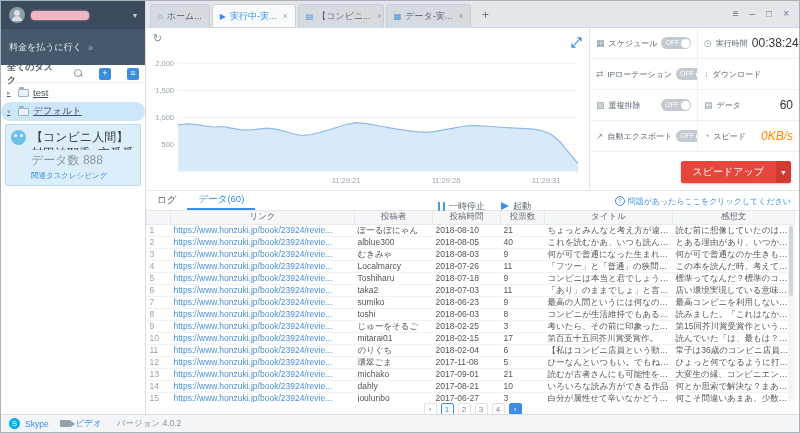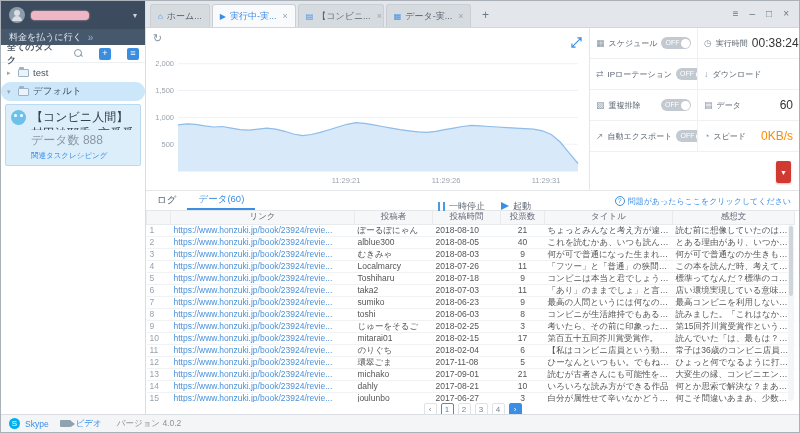--- a/index.html
+++ b/index.html
@@ -8,29 +8,29 @@
   .app { position:relative; width:800px; height:433px; background:#fff; border:1px solid #aab1b8; overflow:hidden; }
 
   
   .sidebar { position:absolute; left:0; top:0; width:145px; bottom:18px; background:#fff; border-right:1px solid #d9dde1; }
   .user-header { height:28px; background:#3c4b5d; display:flex; align-items:center; gap:6px; padding:0 8px; }
   .avatar { width:16px; height:16px; border-radius:50%; background:#8e9caa; position:relative; flex:none; }
   .avatar::before { content:""; position:absolute; top:3px; left:5px; width:6px; height:6px; border-radius:50%; background:#d9dfe4; }
   .avatar::after { content:""; position:absolute; bottom:2px; left:3px; width:10px; height:5px; border-radius:5px 5px 0 0; background:#d9dfe4; }
   .redacted { width:58px; height:9px; border-radius:4px; background:#efb7c4; box-shadow:0 0 2px #efb7c4; }
   .user-caret { color:#cfd7de; font-size:8px; margin-left:auto; }
-  .pay-row { height:16px; background:#46586c; color:#dfe7ee; font-size:9px; display:flex; align-items:center; padding:7px 8px; gap:4px; cursor:pointer; }
+  .pay-row { height:36px; background:#46586c; color:#dfe7ee; font-size:9px; display:flex; align-items:center; padding:7px 8px; gap:4px; cursor:pointer; }
   .pay-chevron { color:#7fb6ea; font-size:10px; margin-left:2px; }
   .tasks-toolbar { height:18px; display:flex; align-items:center; gap:16px; padding:0 6px; border-bottom:1px solid #eef1f3; }
   .tasks-title { font-size:9px; color:#4a5560; font-weight:bold; margin-right:auto; }
   .search-ic { width:9px; height:9px; position:relative; flex:none; }
   .search-ic::before { content:""; position:absolute; top:0; left:0; width:6px; height:6px; border:1px solid #8a97a5; border-radius:50%; }
   .search-ic::after { content:""; position:absolute; left:6px; top:6px; width:3px; height:1px; background:#8a97a5; transform:rotate(45deg); }
   .sq-btn { width:12px; height:12px; background:#3b8de0; color:#fff; border-radius:2px; font-size:9px; line-height:11px; text-align:center; flex:none; cursor:pointer; }
-  .tree-row { height:19px; display:flex; align-items:center; gap:4px; padding:0 6px; font-size:9.5px; color:#47525d; cursor:pointer; }
+  .tree-row { height:19px; display:flex; align-items:center; gap:4px; padding:0 6px; font-size:9.5px; color:#47525d; cursor:pointer;text-decoration:underline; }
   .tree-row.selected { background:#cde7fa;border-radius:9px; }
   .caret { color:#9aa4ae; font-size:7px; width:7px; flex:none; }
   .folder { width:11px; height:8px; border:1px solid #9db4c8; background:#eaf3fb; border-radius:1px; position:relative; flex:none; }
   .folder::before { content:""; position:absolute; top:-3px; left:0; width:5px; height:2px; background:#9db4c8; border-radius:1px 1px 0 0; }
   .task-card { margin:3px 4px; background:#ddeefb; border:1px solid #bcd9f2; border-radius:2px; padding:4px 5px; display:flex; gap:5px; cursor:pointer; }
   .task-ic { width:15px; height:15px; border-radius:50%; background:#6cc0ea; position:relative; flex:none; margin-top:1px; }
   .task-ic::before { content:""; position:absolute; top:4px; left:3px; width:3px; height:3px; border-radius:50%; background:#fff; }
   .task-ic::after { content:""; position:absolute; top:4px; right:3px; width:3px; height:3px; border-radius:50%; background:#fff; }
   .task-body { min-width:0; }
   .task-title { font-size:12px; color:#33414e; line-height:16px; max-height:21px; overflow:hidden; }
@@ -53,21 +53,21 @@
   .expand-ic { position:absolute; top:6px; right:7px; cursor:pointer; }
   #chart-svg { position:absolute; left:2px; top:19px; }
 
   
   .panel { position:absolute; left:589px; top:27px; right:0; height:163px; background:#fff; border-bottom:1px solid #e4e7ea; }
   .pgrid { display:grid; grid-template-columns:108px 1fr; }
   .pcell { height:31px; display:flex; align-items:center; gap:4px; padding:0 6px; font-size:8px; color:#5a6570; border-bottom:1px solid #eef1f3; white-space:nowrap; overflow:hidden; }
   .pcell.leftcol { border-right:1px solid #eef1f3; }
   .picon { color:#8a97a5; font-size:9px; flex:none; }
   .pval { margin-left:auto; color:#333; font-size:12px; }
-  .pval.orange { color:#ff8a00; }
+  .pval.orange { color:#ff8a00;font-style:italic; }
   .pill { margin-left:auto; width:30px; height:12px; border-radius:7px; background:#c3c9d0; position:relative; flex:none; cursor:pointer; }
   .pill .pill-t { position:absolute; left:4px; top:2px; color:#fff; font-size:7px; line-height:8px; }
   .pill::after { content:""; position:absolute; right:1.5px; top:1.5px; width:9px; height:9px; border-radius:50%; background:#fff; }
   .speedup { position:absolute; right:8px; bottom:7px; height:22px; display:flex; align-items:stretch; border-radius:2px; overflow:hidden; cursor:pointer; box-shadow:0 1px 2px rgba(200,40,30,.35); }
   .speedup .lbl { background:#e8453c; color:#fff; font-size:10px; display:flex; align-items:center; padding:0 12px; }
   .speedup .arr { background:#d03a32; color:#fff; width:15px; display:flex; align-items:center; justify-content:center; font-size:7px; }
 
   
   .datatabs { position:absolute; left:145px; top:190px; right:0; height:20px; background:#fff; border-bottom:1px solid #e4e7ea; display:flex; align-items:stretch; }
   .dtab { display:flex; align-items:center; padding:0 11px; font-size:9.5px; color:#5a6570; cursor:pointer; }
@@ -78,21 +78,21 @@
   .icon-play { width:0; height:0; border-left:8px solid #3a8ee6; border-top:4.5px solid transparent; border-bottom:4.5px solid transparent; }
   .help-link { position:absolute; right:8px; top:0; height:20px; display:flex; align-items:center; gap:3px; font-size:8px; color:#3a8ee6; cursor:pointer; }
   .help-q { width:10px; height:10px; border-radius:50%; border:1px solid #3a8ee6; color:#3a8ee6; font-size:7px; line-height:8px; text-align:center; }
 
   
   .tablewrap { position:absolute; left:145px; top:210px; right:4px; height:191px; overflow:hidden; }
   table { width:648px; border-collapse:collapse; table-layout:fixed; }
   thead th { height:13px; background:#f5f7f8; border:1px solid #e8ebee; border-top:none; font-weight:normal; color:#667; font-size:8.5px; padding:0 2px; white-space:nowrap; overflow:hidden; }
   tbody td { height:11px; border-bottom:1px solid #f0f2f4; padding:0 3px; font-size:8.5px; line-height:11px; color:#555; white-space:nowrap; overflow:hidden; text-overflow:ellipsis; }
   td.c-link { color:#4a90d9; cursor:pointer; }
-  td.c-center { text-align:center; }
+  td.c-center { }
   td.c-muted { color:#99a2ab; }
   .vscroll { position:absolute; right:1px; top:14px; width:6px; height:176px; background:#f4f5f6; border-radius:3px; }
   .vscroll .thumb { position:absolute; top:1px; left:1px; width:4px; height:70px; border-radius:2px; background:#cfd5da; }
 
   
   .pager { position:absolute; left:145px; right:0; top:402px; height:13px; display:flex; justify-content:center; align-items:center; gap:4px; }
   .pg { min-width:13px; height:13px; padding:0 2px; border:1px solid #dfe3e7; background:#fff; color:#7a848e; font-size:8px; display:flex; align-items:center; justify-content:center; border-radius:2px; cursor:pointer; }
   .pg.cur { border-color:#3a8ee6; color:#3a8ee6; }
   .pg.nextbtn { background:#3a8ee6; border-color:#3a8ee6; color:#fff; }
 
@@ -244,20 +244,21 @@
             <span class="pill-t">OFF</span>
           </span>
       </div>
       <div class="pcell">
         <span class="picon">◔</span>
         <span>スピード</span>
         <span class="pval orange">0KB/s</span>
       </div>
     </div>
     <div class="speedup">
+      <span class="lbl">スピードアップ</span>
       <span class="arr">▼</span>
     </div>
   </div>
 
   <div class="datatabs">
     <div class="dtab">
         <span>ログ</span>
       </div>
     <div class="dtab active">
         <span>データ(60)</span>

